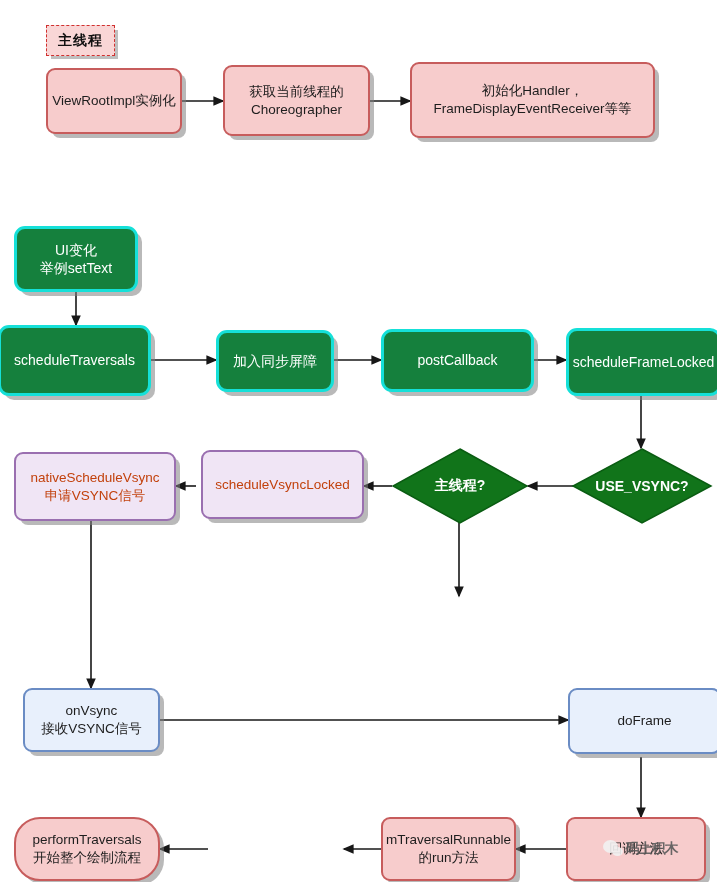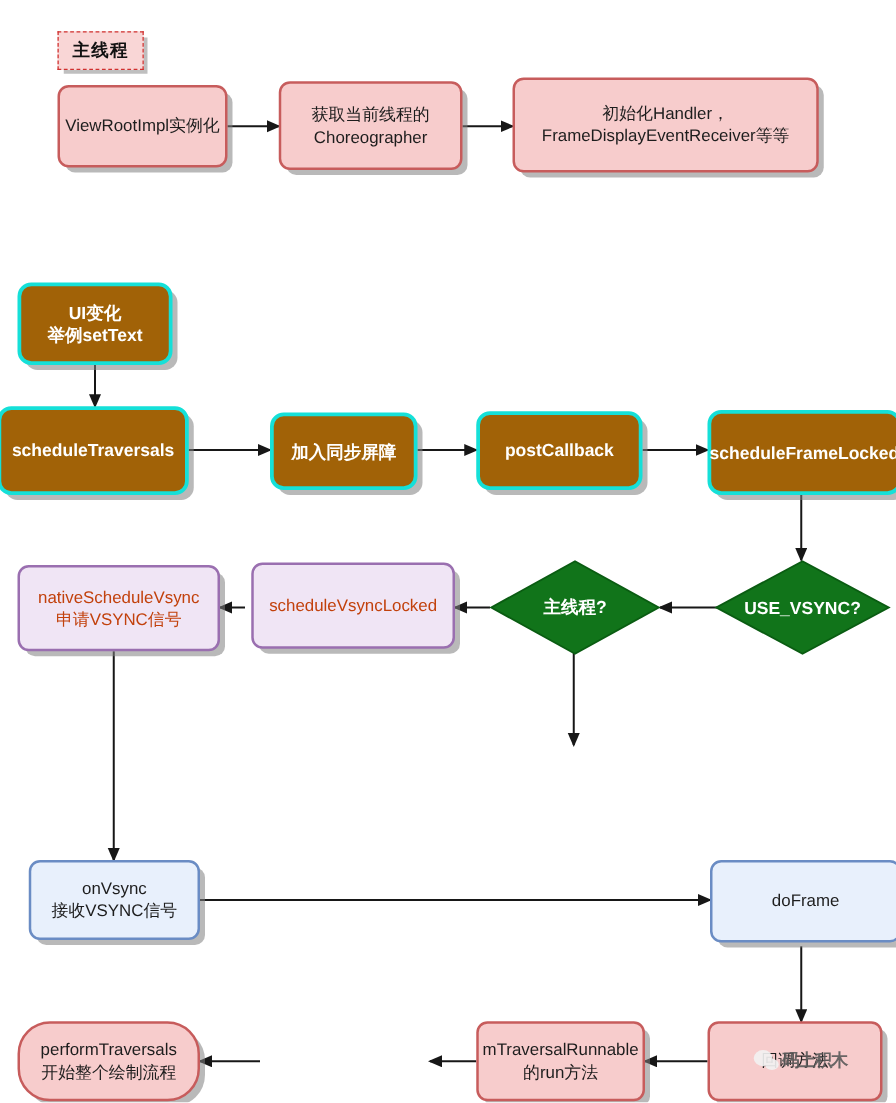--- a/index.html
+++ b/index.html
@@ -35,25 +35,25 @@
   
   .n-pink {
     background: #f7cccc;
     border: 2.5px solid #c75c5c;
     color: #1d1d1d;
     font-size: 13.5px;
   }
 
   
   .n-cyan {
-    background: #a16207;
+    background: #15803d;
     border: 3px solid #15e0d8;
     color: #ffffff;
     font-size: 14px;
-    font-weight: bold;
+    font-weight: normal;
     border-radius: 11px;
   }
 
   
   .n-purple {
     background: #f0e5f5;
     border: 2.5px solid #9a6fb0;
     color: #c2410c;
     font-size: 13.5px;
   }
@@ -200,21 +200,21 @@
   <div class="node n-pink" style="left:410px; top:62px; width:245px; height:76px;">初始化Handler，
 FrameDisplayEventReceiver等等</div>
 
   <div class="node n-cyan" style="left:14px; top:226px; width:124px; height:66px;">UI变化
 举例setText</div>
 
   <div class="node n-cyan" style="left:-2px; top:325px; width:153px; height:71px;">scheduleTraversals</div>
 
   <div class="node n-cyan" style="left:216px; top:330px; width:118px; height:62px;">加入同步屏障</div>
 
-  <div class="node n-cyan" style="left:381px; top:329px; width:133px; height:63px;">postCallback</div>
+  <div class="node n-cyan" style="left:381px; top:329px; width:153px; height:63px;">postCallback</div>
 
   <div class="node n-cyan" style="left:566px; top:328px; width:155px; height:68px;">scheduleFrameLocked</div>
 
   <div class="node n-purple" style="left:14px; top:452px; width:162px; height:69px;">nativeScheduleVsync
 申请VSYNC信号</div>
 
   <div class="node n-purple" style="left:201px; top:450px; width:163px; height:69px;">scheduleVsyncLocked</div>
 
   <div class="diamond-wrap" style="left:392px; top:448px; width:136px; height:76px;">
     <svg width="136" height="76" viewBox="0 0 136 76">

